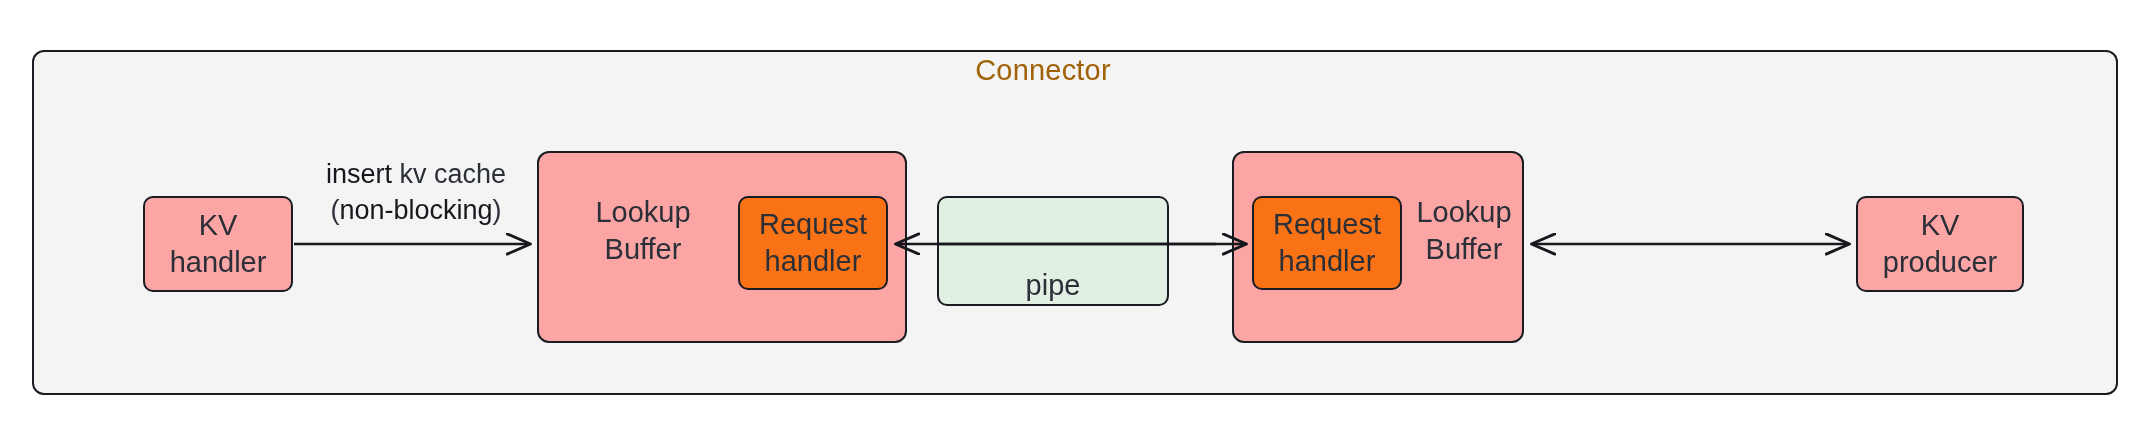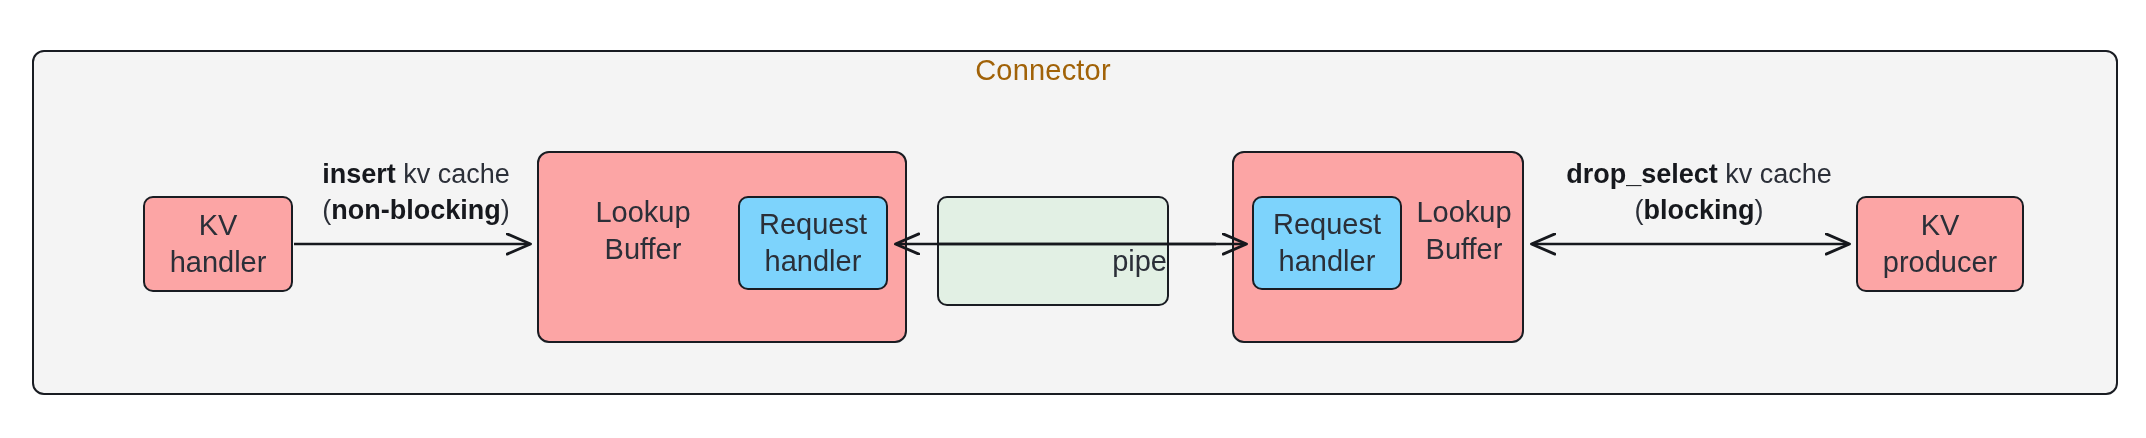--- a/index.html
+++ b/index.html
@@ -51,21 +51,21 @@
     display: flex;
     align-items: center;
     justify-content: center;
     text-align: center;
     color: #2b2f38;
     font-size: 29px;
     line-height: 1.28;
   }
   .node.blue  { background: #fca5a5; }
   .node.green { background: #e2f0e4; }
-  .node.inner { background: #7dd3fc; }
+  .node.inner { background: #f97316; }
 
   
   #kv-producer {
     left: 143px;
     top: 196px;
     width: 150px;
     height: 96px;
   }
   
   #lookup-buffer-left {
@@ -94,22 +94,21 @@
     height: 94px;
   }
 
   
   #pipe {
     left: 937px;
     top: 196px;
     width: 232px;
     height: 110px;
     align-items: flex-end;
-    padding-bottom: 24px;
-    justify-content: flex-end;
+    padding-bottom: 0;
   }
 
   
   #lookup-buffer-right {
     left: 1232px;
     top: 151px;
     width: 292px;
     height: 192px;
     border-radius: 12px;
   }
@@ -140,21 +139,21 @@
 
   
   .edge-label {
     position: absolute;
     text-align: center;
     font-size: 27px;
     color: #2b2f38;
     line-height: 1.32;
     white-space: nowrap;
   }
-  .edge-label b { font-weight: 700; color: #16181d; }
+  .edge-label b { font-weight: 400; color: #16181d; }
   #label-insert {
     left: 300px;
     top: 157px;
     width: 232px;
   }
   #label-drop-select {
     left: 1546px;
     top: 157px;
     width: 306px;
   }
@@ -221,28 +220,20 @@
 
   <div class="edge-label" id="label-insert">
     <div>
       <b>insert</b><span> kv cache</span>
     </div>
     <div>
       <span>(</span><b>non-blocking</b><span>)</span>
     </div>
   </div>
 
-  <div class="edge-label" id="label-drop-select">
-    <div>
-      <b>drop_select</b><span> kv cache</span>
-    </div>
-    <div>
-      <span>(</span><b>blocking</b><span>)</span>
-    </div>
-  </div>
 
   <svg id="arrows" viewBox="0 0 2146 438">
     <defs>
       <marker id="ah-end" markerWidth="11" markerHeight="11" refX="9.4" refY="4.4" orient="auto" markerUnits="strokeWidth">
         <path d="M0.6,0.5 L9.6,4.4 L0.6,8.3" fill="none" stroke="#16181d" stroke-width="1.1" stroke-linecap="round" stroke-linejoin="round"></path>
       </marker>
       <marker id="ah-start" markerWidth="11" markerHeight="11" refX="1.6" refY="4.4" orient="auto" markerUnits="strokeWidth">
         <path d="M10.4,0.5 L1.4,4.4 L10.4,8.3" fill="none" stroke="#16181d" stroke-width="1.1" stroke-linecap="round" stroke-linejoin="round"></path>
       </marker>
     </defs>

